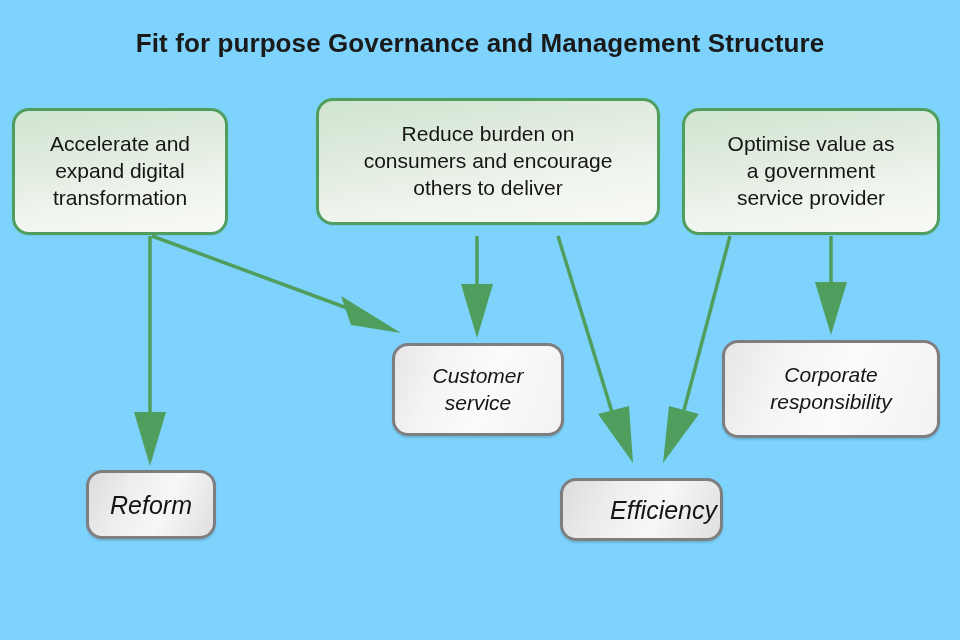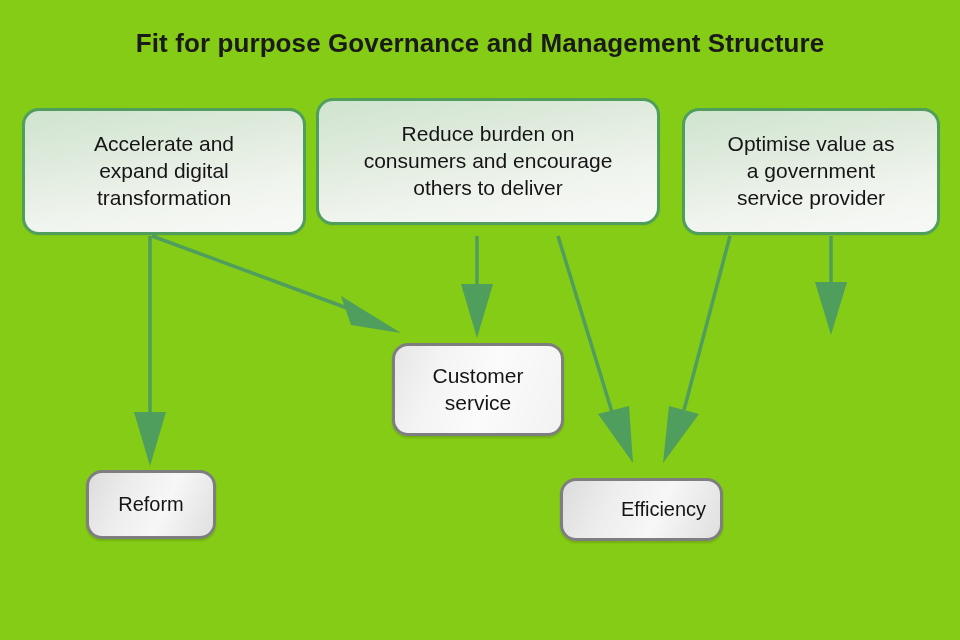--- a/index.html
+++ b/index.html
@@ -4,21 +4,21 @@
 <style>
   html, body {
     margin: 0;
     padding: 0;
     background: #ffffff;
   }
   #page {
     position: relative;
     width: 960px;
     height: 640px;
-    background: #84cc16;
+    background: #7dd3fc;
     overflow: hidden;
     font-family: "Liberation Sans", sans-serif;
   }
 
   
   .title {
     position: absolute;
     left: 0;
     top: 28px;
     width: 960px;
@@ -67,23 +67,24 @@
     box-shadow: 0 1px 1px rgba(0,0,0,0.05);
   }
 
   
   .node.grey {
     border: 3px solid #7e7e80;
     border-radius: 16px;
     background: linear-gradient(110deg, #e6e6e6 0%, #f4f4f4 26%, #fbfbfb 55%, #f2f2f2 100%);
     font-size: 21px;
     box-shadow: 0 2px 2px rgba(0,0,0,0.14);
+    font-style: italic;
   }
   .node.grey.small {
-    font-size: 20px;
+    font-size: 25px;
     background: linear-gradient(115deg, #dcdcdc 0%, #ededed 30%, #f7f7f7 60%, #dfdfdf 100%);
   }
 </style>
 </head>
 <body>
 
 <div id="page">
 
   <div class="title">Fit for purpose Governance and Management Structure</div>
 
@@ -114,21 +115,21 @@
       <polygon points="669,406 699,414 663,463" fill="#4f9e5d"></polygon>
     </g>
 
     <g>
       <line x1="831" y1="236" x2="831" y2="284" stroke="#4f9e5d" stroke-width="3.5"></line>
       <polygon points="815,282 847,282 831,335" fill="#4f9e5d"></polygon>
     </g>
 
   </svg>
 
-  <div class="node green" style="left:22px; top:108px; width:284px; height:127px;justify-content:flex-end;">
+  <div class="node green" style="left:12px; top:108px; width:216px; height:127px;justify-content:flex-end;">
     <span class="label">Accelerate and
 expand digital
 transformation</span>
   </div>
 
   <div class="node green" style="left:316px; top:98px; width:344px; height:127px;">
     <span class="label">Reduce burden on
 consumers and encourage
 others to deliver</span>
   </div>
@@ -137,20 +138,24 @@
     <span class="label">Optimise value as
 a government
 service provider</span>
   </div>
 
   <div class="node grey" style="left:392px; top:343px; width:172px; height:93px;">
     <span class="label">Customer
 service</span>
   </div>
 
+  <div class="node grey" style="left:722px; top:340px; width:218px; height:98px;">
+    <span class="label">Corporate
+responsibility</span>
+  </div>
 
   <div class="node grey small" style="left:86px; top:470px; width:130px; height:69px;">
     <span class="label">Reform</span>
   </div>
 
   <div class="node grey small" style="left:560px; top:478px; width:163px; height:63px;padding-left:44px;">
     <span class="label">Efficiency</span>
   </div>
 
 </div>

